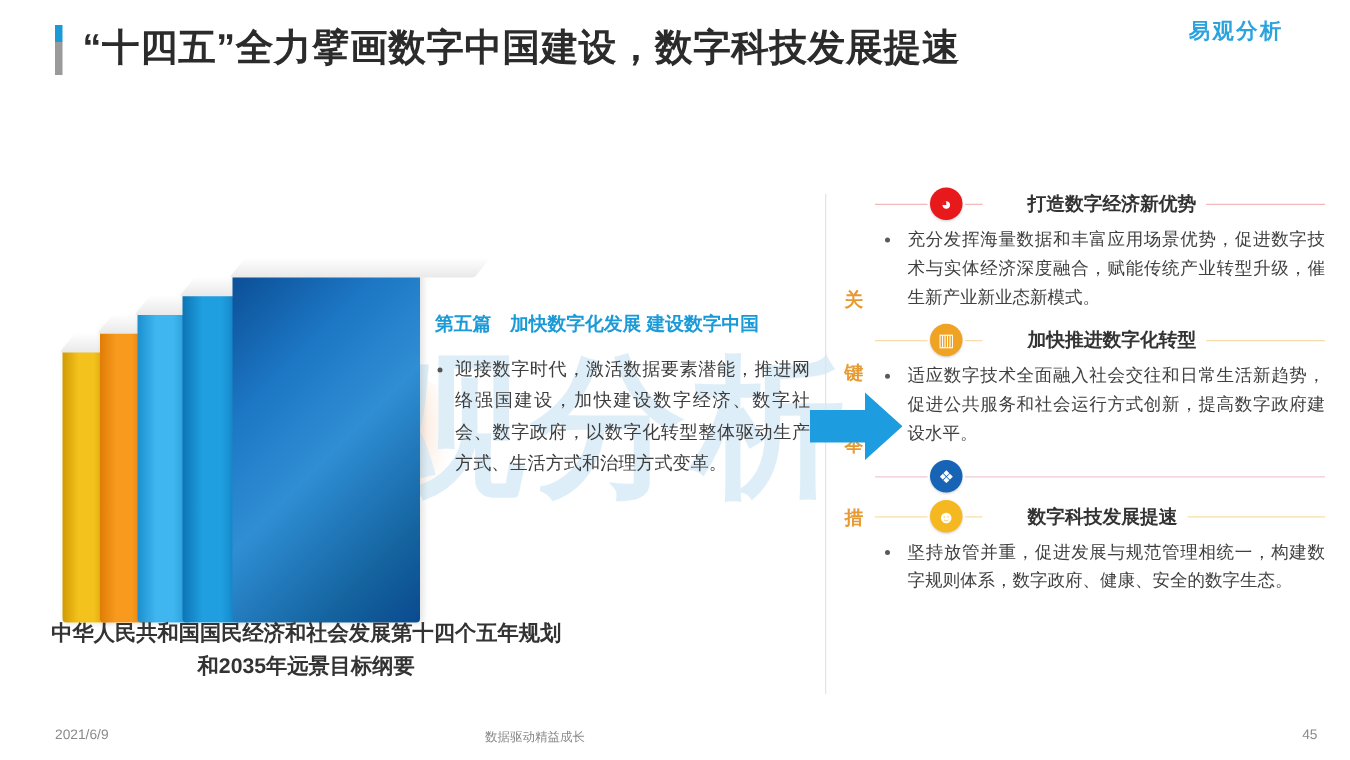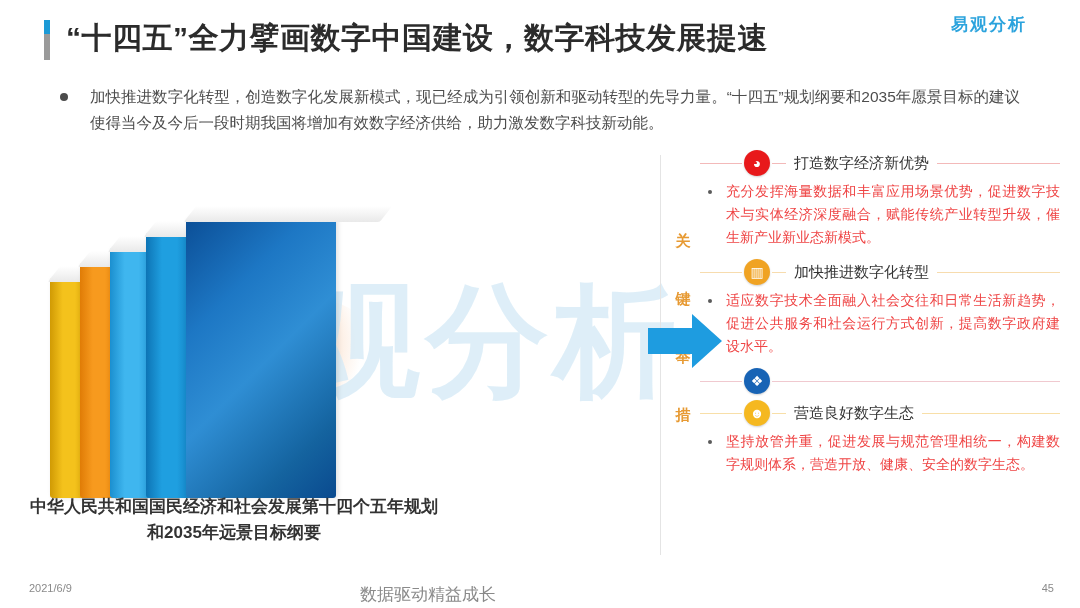--- a/index.html
+++ b/index.html
@@ -137,21 +137,21 @@
     left: 6px;
     height: 16px;
     background: linear-gradient(to bottom, #ffffff 0%, #e9e9e9 100%);
     transform: skewX(-38deg);
     border-radius: 2px;
   }
 
   
   .book-caption {
     position: absolute;
-    left: 24px; top: 494px;
+    left: 35px; top: 494px;
     width: 420px;
     text-align: center;
     font-size: 17px;
     font-weight: bold;
     color: #333333;
     line-height: 26px;
     z-index: 2;
   }
 
   
@@ -245,68 +245,69 @@
     margin: 0 2px;
     box-shadow: 0 1px 2px rgba(0,0,0,.18);
   }
   .sec-line-mid {
     flex: 0 0 14px;
     height: 1px;
   }
   .sec-title {
     flex: 0 0 auto;
     font-size: 15px;
-    font-weight: normal;
+    font-weight: bold;
     color: #333;
     padding: 0 8px;
     white-space: nowrap;
+    margin-left: 28px;
   }
   .sec-line-right {
     flex: 1 1 auto;
     height: 1px;
   }
   .sec-body {
     display: flex;
     align-items: flex-start;
     padding: 2px 0 6px 0;
   }
   .sec-bullet {
     flex: 0 0 auto;
     width: 4px; height: 4px;
     border-radius: 50%;
     background: #5a5a5a;
     margin: 10px 14px 0 8px;
   }
   .sec-text {
     flex: 1 1 auto;
     font-size: 14px;
-    color: #ef4444;
+    color: #404040;
     line-height: 23px;
     text-align: justify;
   }
 
   
   .footer {
     position: absolute;
     left: 0; bottom: 0;
     width: 1080px; height: 34px;
     z-index: 3;
   }
   .footer-date {
     position: absolute;
-    left: 29px; top: 8px;
+    left: 44px; top: 8px;
     font-size: 11px;
     color: #8a8a8a;
   }
   .footer-center {
     position: absolute;
     left: 0; top: 9px;
     width: 856px;
     text-align: center;
-    font-size: 17px;
+    font-size: 10px;
     color: #8a8a8a;
   }
   .footer-page {
     position: absolute;
     right: 26px; top: 8px;
     font-size: 11px;
     color: #8a8a8a;
   }
 </style>
 </head>
@@ -319,24 +320,20 @@
 
   <div class="title-row">
     <div class="title-bar"></div>
     <div class="slide-title">“十四五”全力擘画数字中国建设，数字科技发展提速</div>
   </div>
 
   <div class="logo">
     <div class="logo-cn">易观分析</div>
   </div>
 
-  <div class="intro">
-    <div class="intro-bullet"></div>
-    <div class="intro-text">加快推进数字化转型，创造数字化发展新模式，现已经成为引领创新和驱动转型的先导力量。“十四五”规划纲要和2035年愿景目标的建议使得当今及今后一段时期我国将增加有效数字经济供给，助力激发数字科技新动能。</div>
-  </div>
 
   <div class="books">
       <div class="book" style="left: 14px; width: 40px; height: 220px; background: linear-gradient(to right, rgb(208, 154, 4) 0%, rgb(244, 194, 28) 32%, rgb(244, 194, 28) 62%, rgb(208, 154, 4) 100%); z-index: 1; box-shadow: rgba(0, 0, 0, 0.12) 2px 0px 5px;">
         <div class="pages" style="width: 86px; top: -12px; left: 4px;"></div>
       </div>
       <div class="book" style="left: 44px; width: 40px; height: 235px; background: linear-gradient(to right, rgb(224, 124, 6) 0%, rgb(247, 154, 30) 32%, rgb(247, 154, 30) 62%, rgb(224, 124, 6) 100%); z-index: 2; box-shadow: rgba(0, 0, 0, 0.12) 2px 0px 5px;">
         <div class="pages" style="width: 86px; top: -12px; left: 4px;"></div>
       </div>
       <div class="book" style="left: 74px; width: 46px; height: 250px; background: linear-gradient(to right, rgb(27, 143, 207) 0%, rgb(63, 182, 239) 32%, rgb(63, 182, 239) 62%, rgb(27, 143, 207) 100%); z-index: 3; box-shadow: rgba(0, 0, 0, 0.12) 2px 0px 5px;">
         <div class="pages" style="width: 92px; top: -12px; left: 4px;"></div>
@@ -344,20 +341,27 @@
       <div class="book" style="left: 110px; width: 50px; height: 265px; background: linear-gradient(to right, rgb(13, 116, 181) 0%, rgb(31, 159, 224) 32%, rgb(31, 159, 224) 62%, rgb(13, 116, 181) 100%); z-index: 4; box-shadow: rgba(0, 0, 0, 0.12) 2px 0px 5px;">
         <div class="pages" style="width: 96px; top: -12px; left: 4px;"></div>
       </div>
       <div class="book" style="left: 150px; width: 150px; height: 280px; background: linear-gradient(135deg, rgb(11, 78, 150) 0%, rgb(29, 119, 196) 28%, rgb(47, 142, 212) 52%, rgb(20, 99, 159) 82%, rgb(10, 74, 143) 100%); z-index: 5; box-shadow: rgba(0, 0, 0, 0.12) 2px 0px 5px; border-radius: 4px 3px 3px 4px;">
         <div class="pages" style="width: 196px; top: -12px; left: 4px;"></div>
       </div>
     </div>
 
   <div class="book-caption">中华人民共和国国民经济和社会发展第十四个五年规划和2035年远景目标纲要</div>
 
+  <div class="mid-col">
+    <div class="mid-heading">第五篇　加快数字化发展 建设数字中国</div>
+    <div class="mid-body">
+      <div class="mid-bullet"></div>
+      <div class="mid-text">迎接数字时代，激活数据要素潜能，推进网络强国建设，加快建设数字经济、数字社会、数字政府，以数字化转型整体驱动生产方式、生活方式和治理方式变革。</div>
+    </div>
+  </div>
 
   <div class="arrow">
     <svg viewBox="0 0 74 58" width="74" height="58" aria-hidden="true">
       <polygon points="0,16 44,16 44,2 74,29 44,56 44,42 0,42" fill="#1e9ce0"></polygon>
     </svg>
   </div>
 
   <div class="divider"></div>
   <div class="vlabel" style="color: rgb(231, 154, 51);">
       <span>关</span>
@@ -399,26 +403,26 @@
           <div class="sec-icon" style="background: rgb(23, 99, 181); color: rgb(255, 255, 255); font-size: 14px;">❖</div>
           <div class="sec-line-mid" style="background: rgb(240, 201, 207);"></div>
           <div class="sec-line-right" style="background: rgb(240, 201, 207);"></div>
         </div>
       </div>
       <div class="section">
         <div class="sec-head">
           <div class="sec-line-left" style="background: rgb(248, 223, 168);"></div>
           <div class="sec-icon" style="background: rgb(245, 184, 32); color: rgb(255, 255, 255); font-size: 14px;">☻</div>
           <div class="sec-line-mid" style="background: rgb(248, 223, 168);"></div>
-          <div class="sec-title">营造良好数字生态</div>
+          <div class="sec-title">数字科技发展提速</div>
           <div class="sec-line-right" style="background: rgb(248, 223, 168);"></div>
         </div>
         <div class="sec-body">
           <div class="sec-bullet"></div>
-          <div class="sec-text">坚持放管并重，促进发展与规范管理相统一，构建数字规则体系，营造开放、健康、安全的数字生态。</div>
+          <div class="sec-text">坚持放管并重，促进发展与规范管理相统一，构建数字规则体系，数字政府、健康、安全的数字生态。</div>
         </div>
       </div>
     </div>
 
   <div class="footer">
     <div class="footer-date">2021/6/9</div>
     <div class="footer-center">数据驱动精益成长</div>
     <div class="footer-page">45</div>
   </div>
 

